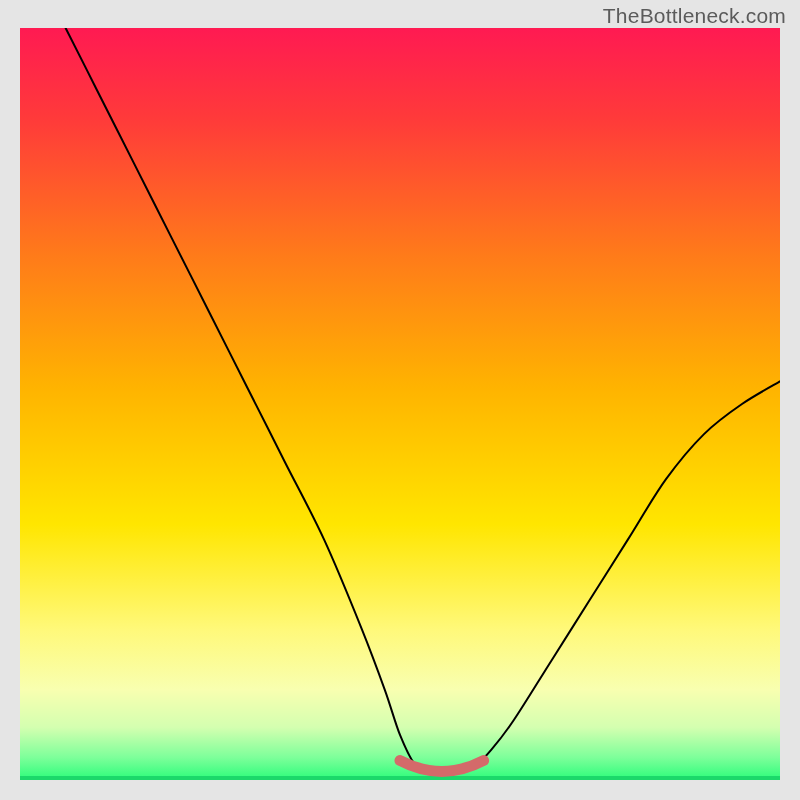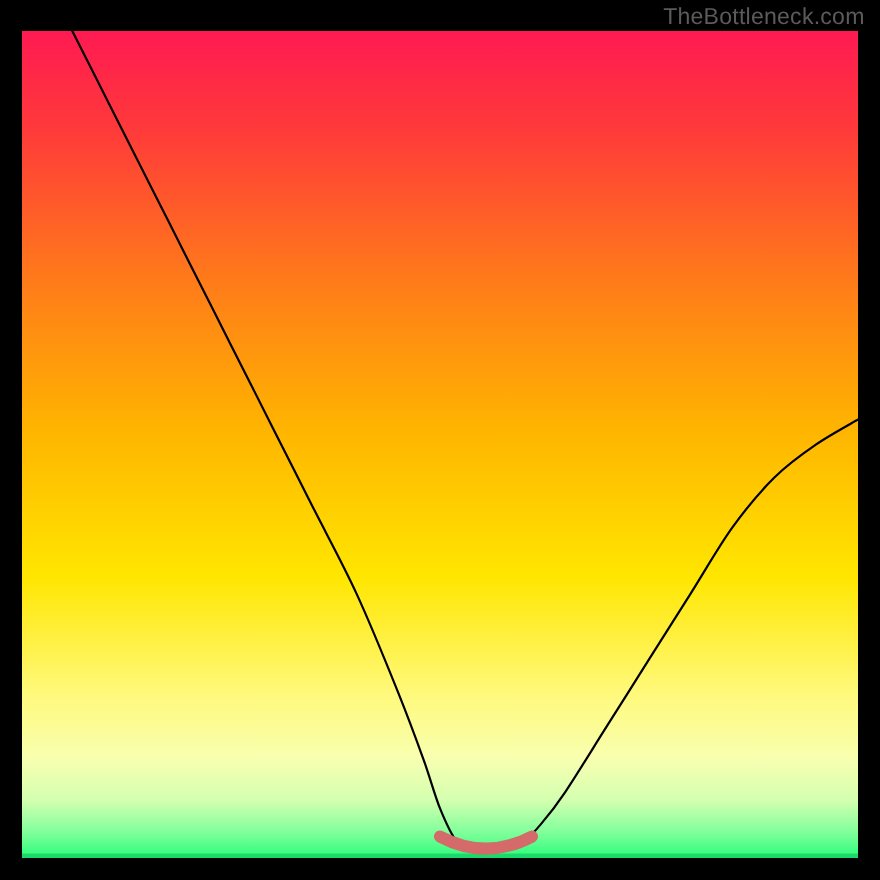--- a/index.html
+++ b/index.html
@@ -1,20 +1,20 @@
 <!DOCTYPE html>
 <html><head>
 <meta charset="utf-8">
 <style>
   * { margin: 0; padding: 0; box-sizing: border-box; }
   html, body { width: 800px; height: 800px; overflow: hidden; }
   .frame {
     width: 800px;
     height: 800px;
-    background: #000000;
+    background: #e5e5e5;
     position: relative;
   }
   .watermark {
     position: absolute;
     top: 4px;
     right: 14px;
     font-family: Arial, Helvetica, sans-serif;
     font-size: 21px;
     color: #5b5b5b;
     font-weight: 500;

